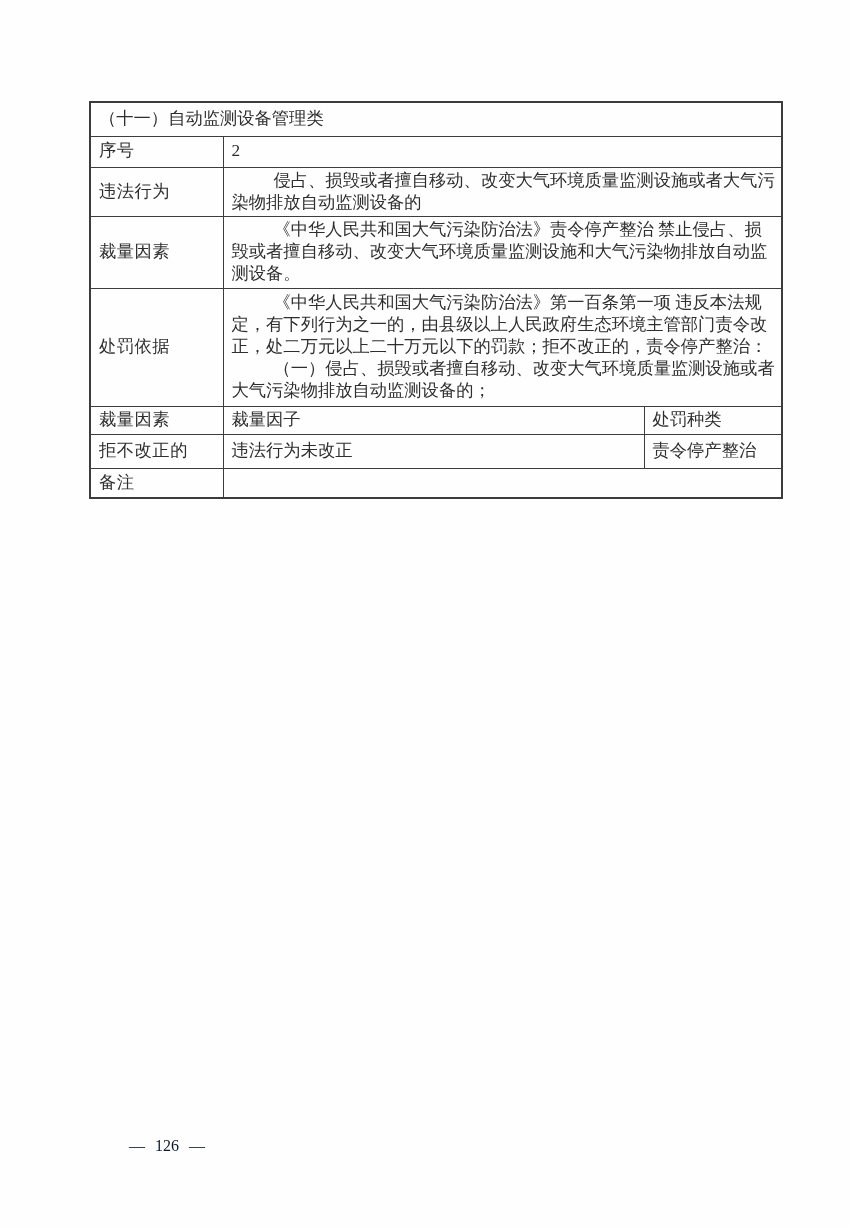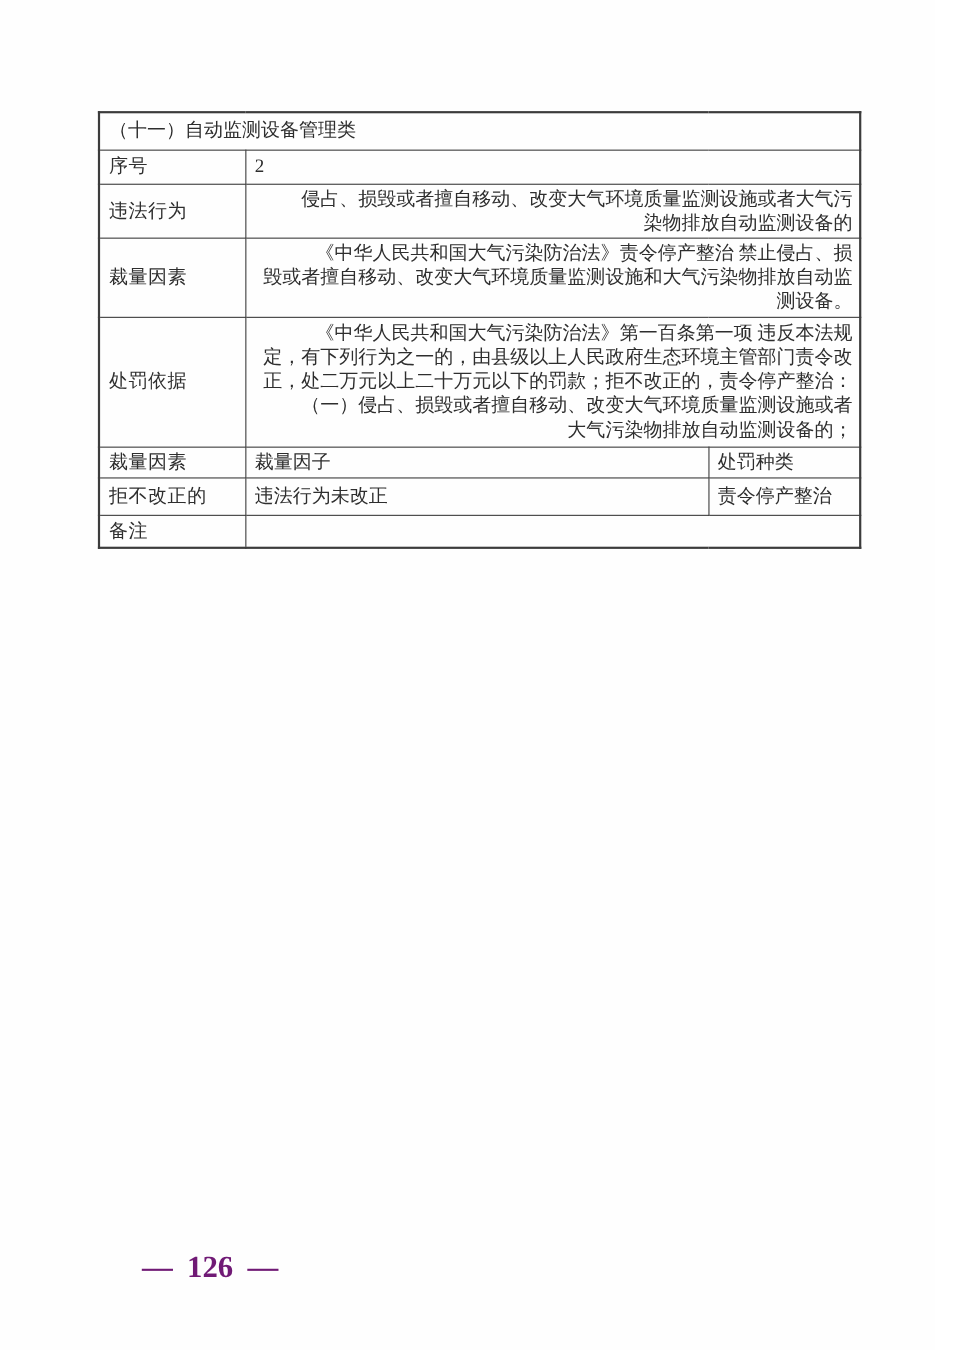--- a/index.html
+++ b/index.html
@@ -34,36 +34,35 @@
   }
   td.title {
     font-size: 17.5px;
     padding-left: 11px;
   }
   td.lbl {
     padding-left: 9px;
     letter-spacing: 0.5px;
     white-space: nowrap;
   }
-  td.val p { margin: 0; text-indent: 42px; text-align: right; }
+  td.val p { margin: 0; text-indent: 42px; }
   tr.r1 { height: 34px; }
   tr.r2 { height: 31px; }
   tr.r3 { height: 45px; }
   tr.r4 { height: 67px; }
   tr.r5 { height: 118px; }
   tr.r6 { height: 28px; padding-left: 40px; }
   tr.r7 { height: 34px; margin-top: 32px; }
   tr.r8 { height: 30px; border-radius: 10px; }
   .footer {
     position: absolute;
     left: 129px; top: 1137px;
-    font-size: 28px;
-    color: #701a75;
+    font-size: 16px;
+    color: #0f172a;
     word-spacing: 6px;
-    font-weight: bold;
   }
 </style>
 </head>
 <body>
 
 <div class="page">
 
   <table class="doc">
     <colgroup>
       <col style="width:133px">

